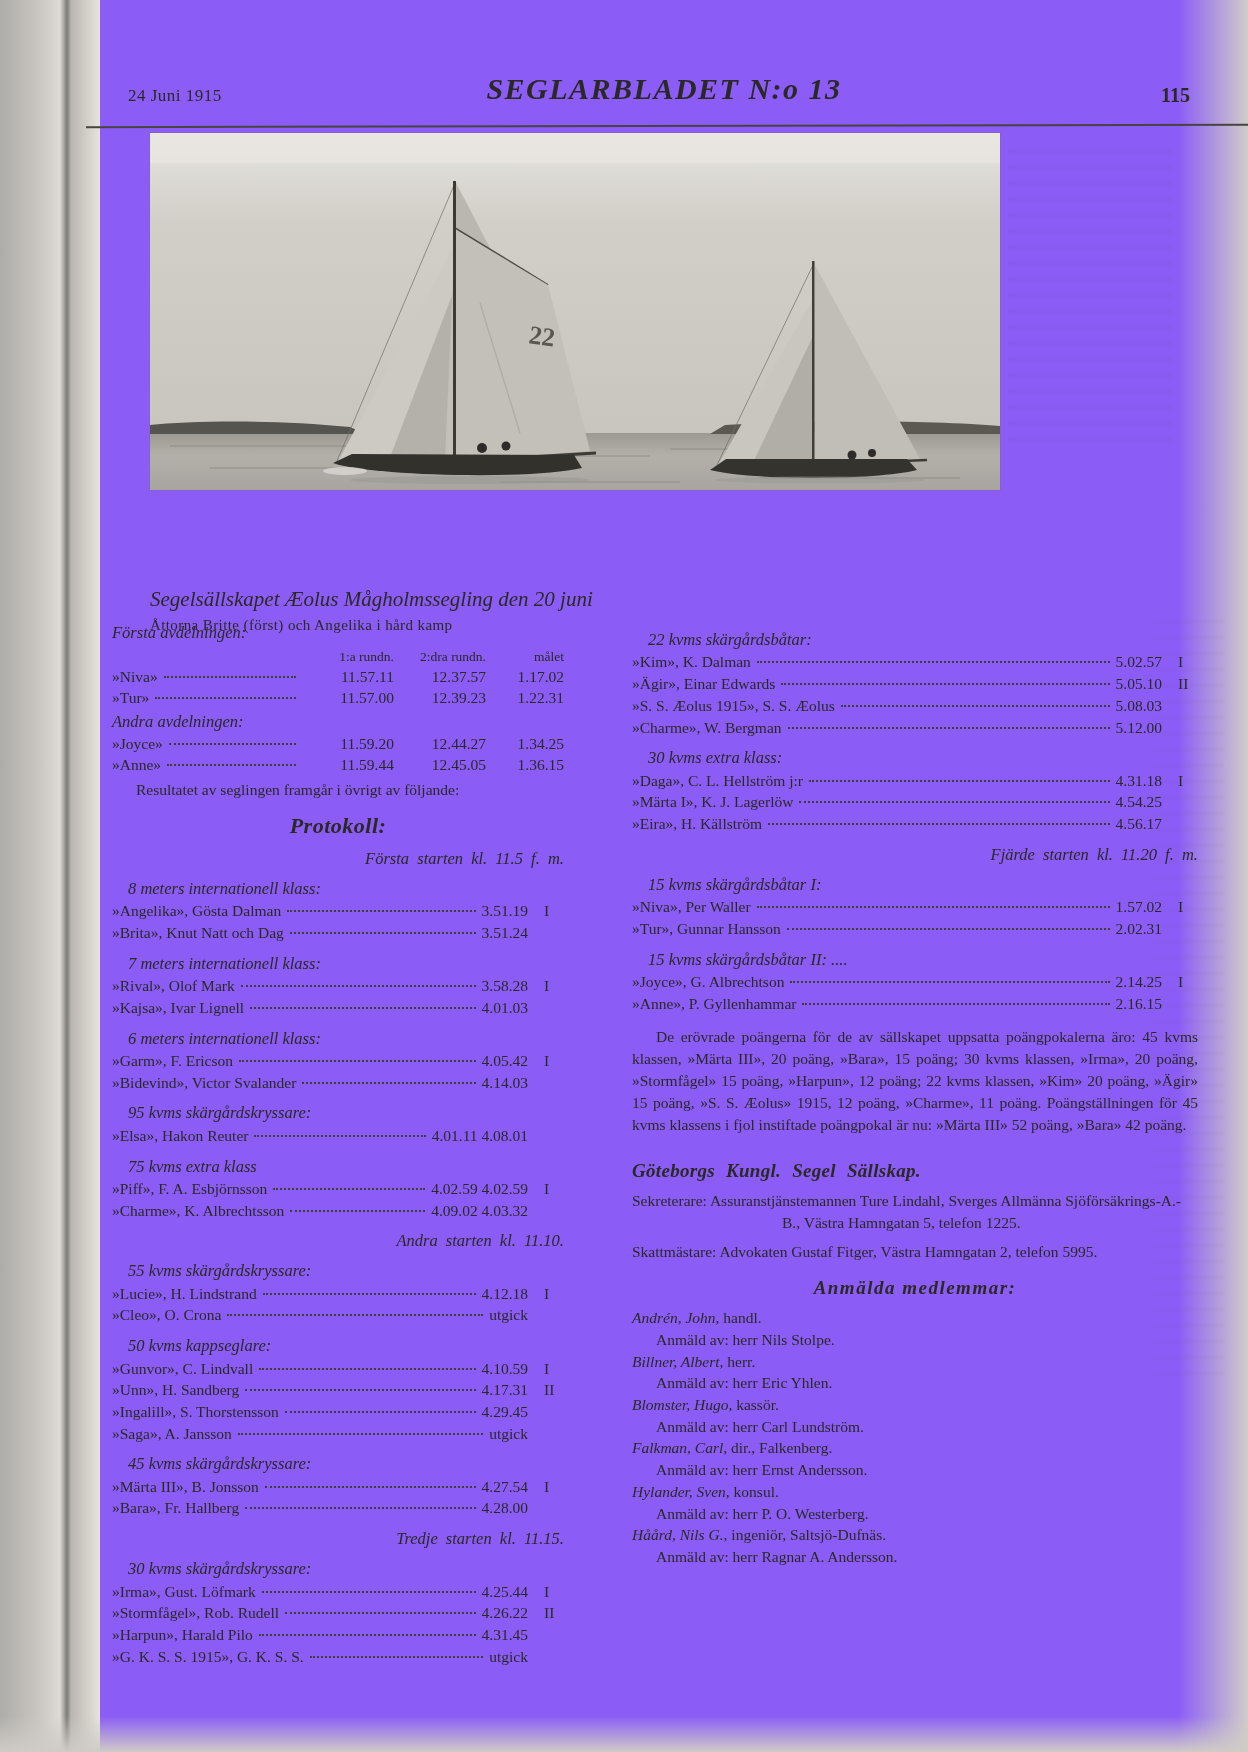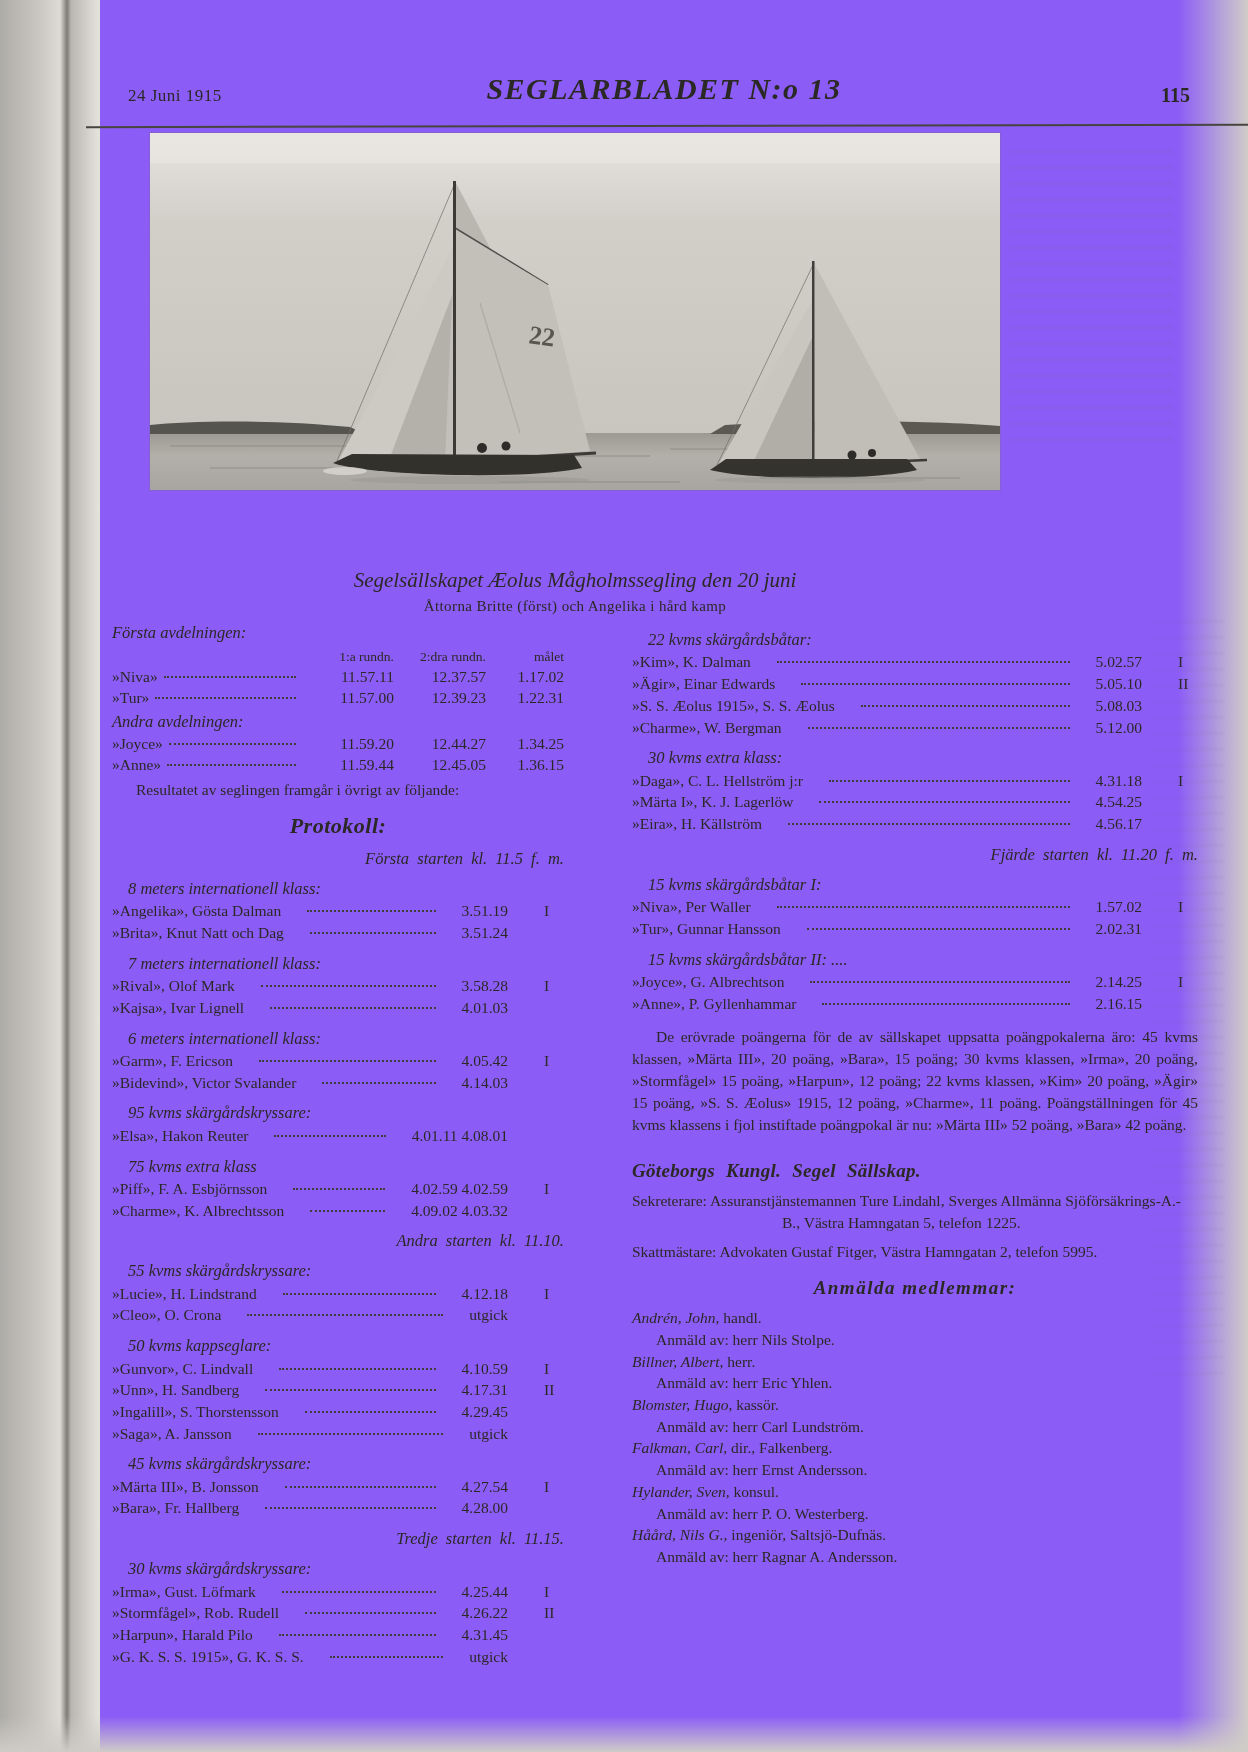--- a/index.html
+++ b/index.html
@@ -11,39 +11,39 @@
     background:linear-gradient(270deg,#d0cdc8,rgba(228,225,219,0));}
   .edge-bottom{position:absolute;left:0;right:0;bottom:0;height:36px;
     background:linear-gradient(0deg,#cfccc7,rgba(228,225,219,0));}
   .header{position:absolute;top:72px;left:128px;right:48px;height:44px;}
   .date{position:absolute;left:0;top:14px;font-size:17px;letter-spacing:.5px;}
   .masthead{position:absolute;left:0;right:0;top:0;text-align:center;font-size:30px;font-style:italic;font-weight:600;letter-spacing:1.5px;}
   .pageno{position:absolute;right:10px;top:12px;font-size:20px;font-weight:600;}
   .rule{position:absolute;top:125px;left:86px;right:0;height:2px;background:#47453f;transform:rotate(-0.12deg);}
   .photo{position:absolute;top:133px;left:150px;width:850px;height:357px;margin:0;box-shadow:0 0 0 1px rgba(110,108,102,.25);}
   .photo svg{display:block;}
-  .caption{position:absolute;top:568px;left:150px;width:850px;text-align:center;}
+  .caption{position:absolute;top:587px;left:150px;width:850px;}
   .caption-title{font-style:italic;font-size:21px;}
   .caption-sub{font-size:15px;margin-top:5px;letter-spacing:.4px;}
   .cols{position:absolute;top:620px;left:112px;width:1086px;display:flex;gap:68px;}
   .col-left{width:452px;flex:none;}
   .col-right{flex:1;min-width:0;}
   .avd-head{font-style:italic;font-size:16.5px;line-height:1.35;margin-top:2px;}
   .t-row{display:flex;align-items:baseline;font-size:15.5px;line-height:1.38;}
   .t-head{font-size:13.5px;line-height:1.3;margin-top:4px;}
   .t-head .leader{border:none;}
   .boat{white-space:nowrap;}
   .leader{flex:1;margin:0 6px;border-bottom:2px dotted #3f3d38;position:relative;top:-4px;min-width:10px;}
   .tcol{width:92px;text-align:right;white-space:nowrap;}
   .tcol.goal{width:78px;}
   .note{font-size:15.5px;line-height:1.38;text-indent:24px;margin:3px 0 0;}
   .protokoll{font-size:22px;font-style:italic;font-weight:700;text-align:center;margin:13px 0 5px;letter-spacing:.5px;}
   .start-heading{font-style:italic;font-size:16.5px;text-align:right;margin:10px 0 3px;word-spacing:4px;}
   .klass-title{font-style:italic;font-size:16.5px;line-height:1.3;margin:9px 0 1px;text-indent:16px;}
-  .entry-row{display:flex;align-items:baseline;font-size:15.5px;line-height:1.4;gap:20px;}
+  .entry-row{display:flex;align-items:baseline;font-size:15.5px;line-height:1.4;}
   .entry-row .time{white-space:nowrap;text-align:right;}
   .entry-row .place{width:20px;padding-left:16px;white-space:nowrap;}
   .points{font-size:15.5px;line-height:1.42;text-align:justify;text-indent:24px;margin:12px 0 0;}
   .gkss-head{font-size:19px;font-style:italic;font-weight:700;margin:24px 0 8px;letter-spacing:.3px;white-space:nowrap;word-spacing:6px;}
   .officer{font-size:15.5px;line-height:1.42;margin:7px 0;padding-left:150px;text-indent:-150px;}
   .officer .role,.officer .pname{}
   .members-head{font-size:19px;font-style:italic;font-weight:700;text-align:center;margin:14px 0 8px;letter-spacing:1.5px;}
   .member{font-size:15.5px;line-height:1.4;}
   .member-line1 .mname{font-style:italic;}
   .member-line2{padding-left:24px;}

